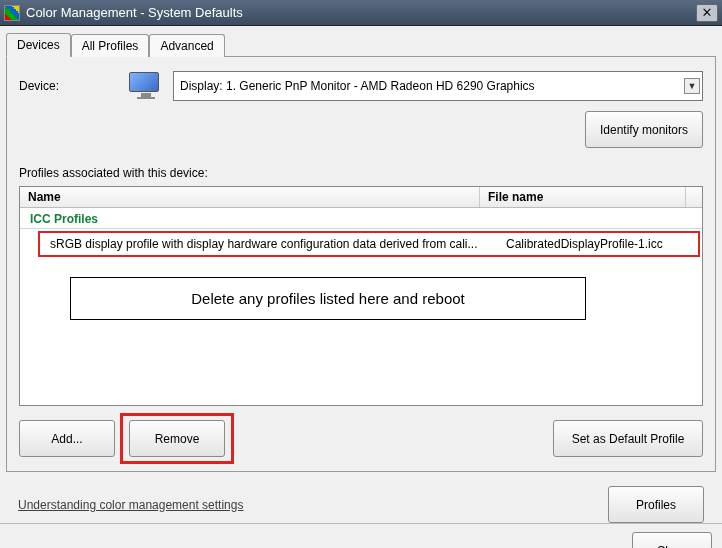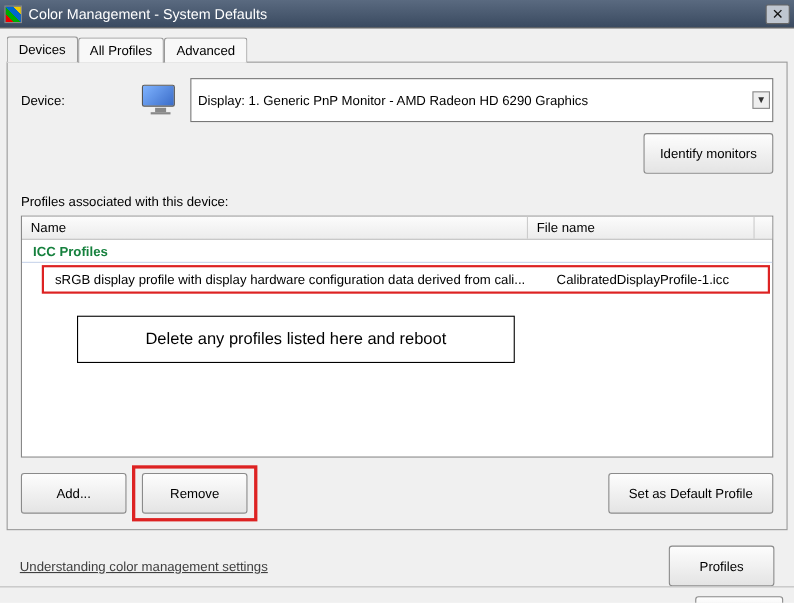--- a/index.html
+++ b/index.html
@@ -95,21 +95,21 @@
     background: #888;
     margin: 1px auto 0;
   }
   .monitor-icon .base {
     width: 18px; height: 2px;
     background: #888;
     margin: 0 auto;
   }
   .combo {
     flex: 1;
-    height: 40px;
+    height: 30px;
     border: 1px solid #777;
     background: #fff;
     display: flex;
     align-items: center;
     padding: 0 2px 0 6px;
     justify-content: space-between;
   }
   .combo-arrow {
     width: 16px; height: 16px;
     border: 1px solid #888;
@@ -142,20 +142,21 @@
     height: 220px;
     display: flex;
     flex-direction: column;
     position: relative;
   }
   .lv-header {
     display: flex;
     background: linear-gradient(#fcfcfc,#ececec);
     border-bottom: 1px solid #bbb;
     font-size: 12px;
+    font-weight: bold;
   }
   .lv-col {
     padding: 3px 8px;
     border-right: 1px solid #ccc;
   }
   .lv-col.name { width: 460px; }
   .lv-col.file { flex: 1; }
   .lv-col.last { width: 14px; border-right: none; }
   .lv-group {
     padding: 4px 8px 2px 10px;
@@ -170,21 +171,21 @@
     font-size: 12px;
     align-items: center;
     margin: 4px 4px 0 20px;
     outline: 2px solid #d22;
   }
   .lv-cell-name { width: 450px; white-space: nowrap; overflow: hidden; text-overflow: ellipsis; }
   .lv-cell-file { flex: 1; padding-left: 6px; }
   .annotation {
     position: absolute;
     left: 50px; top: 90px;
-    width: 398px;
+    width: 516px;
     border: 1px solid #000;
     background: #fff;
     padding: 12px 20px;
     font-size: 15px;
     font-family: Arial, sans-serif;
     text-align: center;
   }
   .actions-row {
     display: flex;
     justify-content: space-between;

